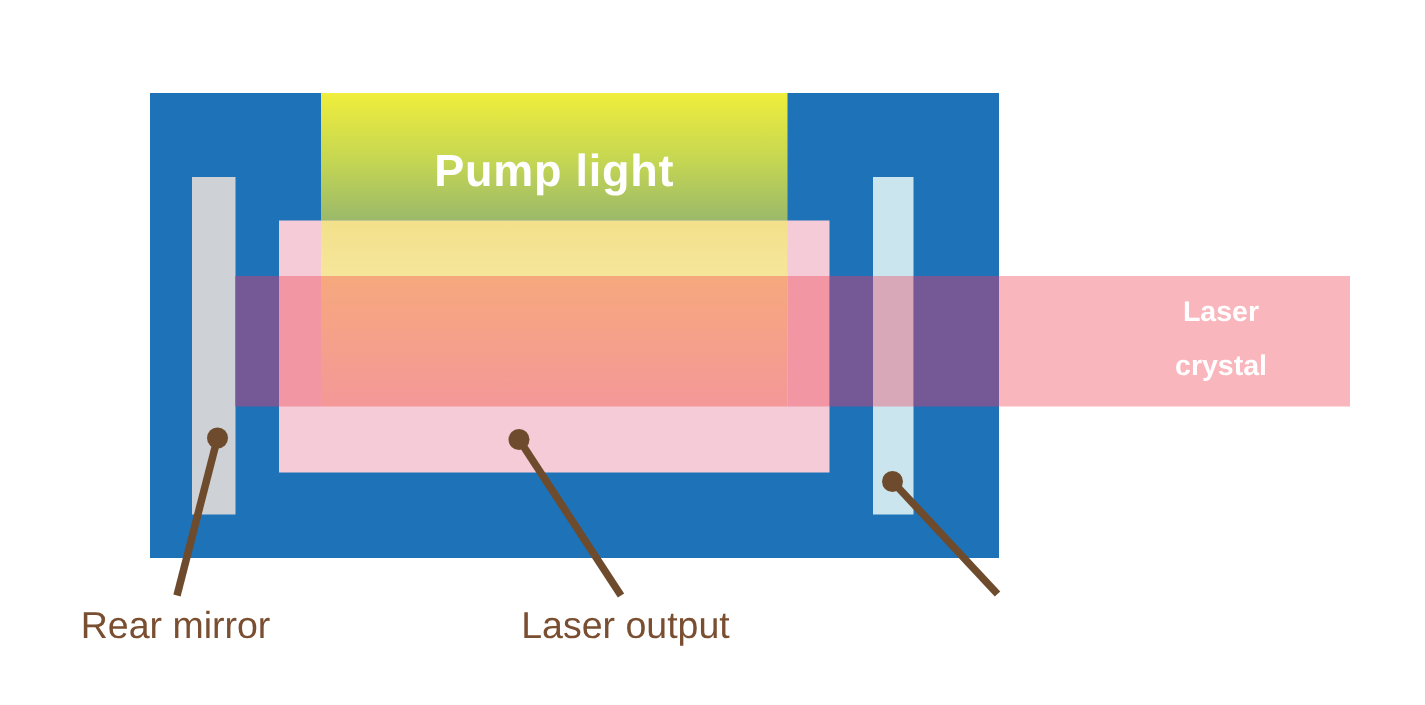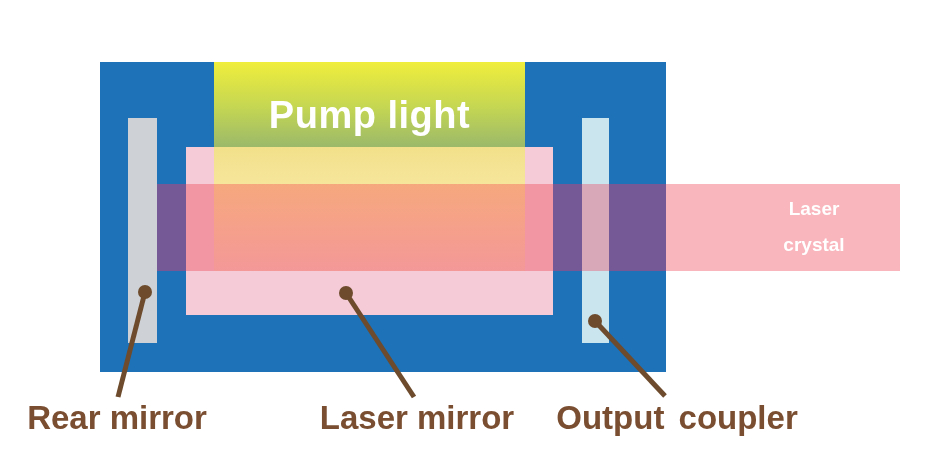--- a/index.html
+++ b/index.html
@@ -71,21 +71,21 @@
   .seg-coupler  { width: 27px;  background: #d8a8b8; }
   .seg-purple-3 { width: 57px;  background: #745996; }
   .seg-output   { width: 234px; background: #f9b6bd; }
 
   
   .pump-label {
     left: 214px; top: 99px;
     width: 311px;
     text-align: center;
     color: #ffffff;
-    font-size: 38px;
+    font-size: 30px;
     font-weight: bold;
     line-height: 32px;
     letter-spacing: 0.5px;
   }
   .laser-output-label {
     left: 814px; top: 191px;
     transform: translateX(-50%);
     text-align: center;
     color: #ffffff;
     font-size: 19px;
@@ -99,24 +99,23 @@
     left: 0; top: 0;
     width: 950px; height: 470px;
     pointer-events: none;
   }
 
   
   .component-label {
     top: 401px;
     transform: translateX(-50%);
     color: #7a4e30;
-    font-size: 33px;
+    font-size: 25px;
     line-height: 33px;
     white-space: nowrap;
-    font-weight: bold;
   }
   .lbl-rear    { left: 117px; }
   .lbl-crystal { left: 417px; }
   .lbl-coupler { left: 677px; word-spacing: 5px; }
 </style>
 </head>
 <body>
 
 <div class="stage">
 
@@ -153,16 +152,15 @@
       <line x1="145" y1="292" x2="118" y2="397"></line>
       <circle cx="145" cy="292" r="7" stroke="none"></circle>
       <line x1="346" y1="293" x2="414" y2="397"></line>
       <circle cx="346" cy="293" r="7" stroke="none"></circle>
       <line x1="595" y1="321" x2="665" y2="396"></line>
       <circle cx="595" cy="321" r="7" stroke="none"></circle>
     </g>
   </svg>
 
   <div class="abs component-label lbl-rear">Rear mirror</div>
-  <div class="abs component-label lbl-crystal">Laser mirror</div>
-  <div class="abs component-label lbl-coupler">Output coupler</div>
+  <div class="abs component-label lbl-crystal">Laser output</div>
 
 </div>
 
 </body></html>

